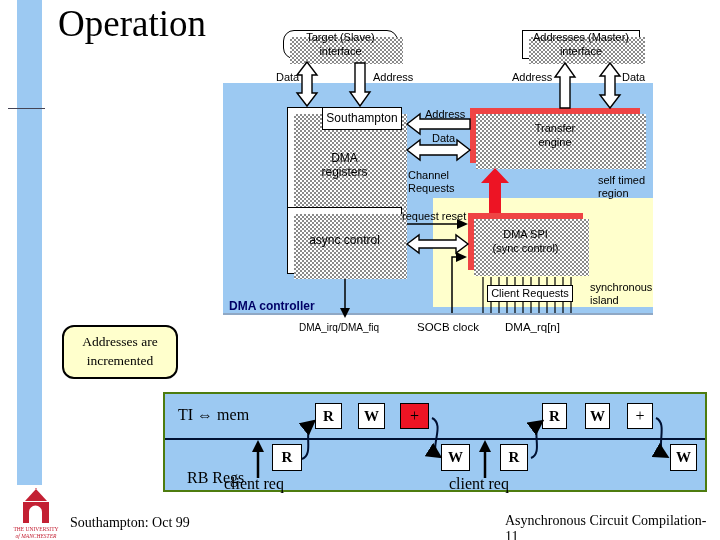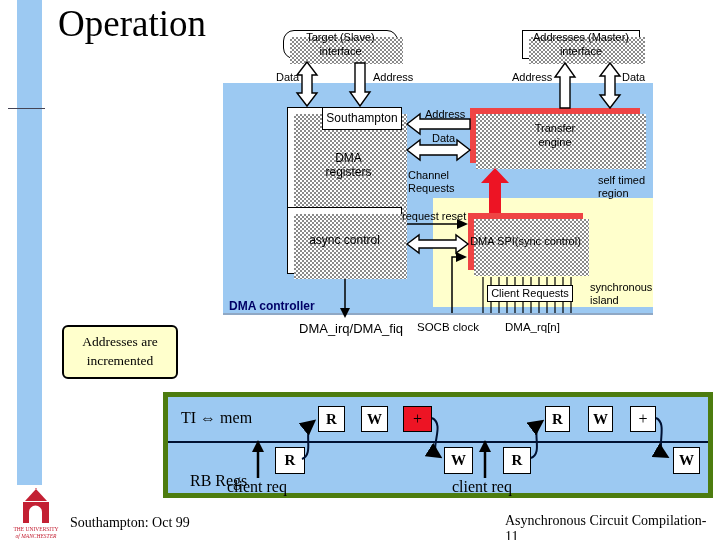--- a/index.html
+++ b/index.html
@@ -19,24 +19,24 @@
        text-align:center;font-size:12px;line-height:1.2;color:#000;z-index:5;}
   .redbox{background:#ef4444;border:none;}
   .cbshadow{z-index:5;}
   .cbshadow::before{content:"";position:absolute;left:6px;top:6px;width:100%;height:100%;
        background:conic-gradient(#8a8a8a 25%,#ffffff 25% 50%,#8a8a8a 50% 75%,#ffffff 75%);
        background-size:4px 4px;z-index:-1;}
   .lbl{font-size:11px;color:#000;line-height:1.15;z-index:6;}
   .dmactl{font-size:12px;font-weight:bold;color:#000066;z-index:6;}
   
   .callout{left:62px;top:325px;width:112px;height:50px;background:#FFFFCC;border:2px solid #000;
-           border-radius:6px;display:flex;align-items:center;justify-content:center;text-align:center;
+           border-radius:12px;display:flex;align-items:center;justify-content:center;text-align:center;
            font-family:"Liberation Serif",serif;font-size:13.5px;line-height:1.4;color:#000;}
   
-  .timing{left:163px;top:392px;width:540px;height:96px;background:#9CC9F2;border:5px solid #4d7c0f;text-align:center;}
+  .timing{left:163px;top:392px;width:540px;height:96px;background:#9CC9F2;border:2px solid #4d7c0f;text-align:center;}
   .timing .divider{position:absolute;left:0;top:44px;width:100%;height:2px;background:#001133;}
   .cell{position:absolute;background:#fff;border:1.5px solid #000;display:flex;align-items:center;
         justify-content:center;font-family:"Liberation Serif",serif;font-weight:bold;font-size:15px;color:#000;}
   .cell.plus{font-weight:normal;font-size:16px;}
   .cell.redcell{background:#ED1424;}
   .tlabel{position:absolute;font-family:"Liberation Serif",serif;font-size:16px;color:#000;}
   
   .footer-left{left:70px;top:515px;font-family:"Liberation Serif",serif;font-size:14px;color:#000;}
   .footer-right{left:505px;top:513px;font-family:"Liberation Serif",serif;font-size:14px;color:#000;}
   svg.overlay{position:absolute;left:0;top:0;pointer-events:none;}
@@ -86,48 +86,48 @@
       <polyline points="452,313 452,257 458,257" fill="none" stroke="#000" stroke-width="1.5"></polyline>
       <polygon points="467,257 456,252 456,262" fill="#000"></polygon>
     </g>
     <g>
       <line x1="345" y1="272" x2="345" y2="310" stroke="#000" stroke-width="1.5"></line>
       <polygon points="345,318 340,308 350,308" fill="#000"></polygon>
     </g>
   </svg>
 
   <div class="abs box cbshadow" style="left:287px;top:107px;width:113px;height:100px;">
-    <span style="width:68px;padding-top:14px;padding-left:8px;">DMA registers</span>
+    <span style="width:68px;padding-top:14px;">DMA registers</span>
   </div>
   <div class="abs box" style="left:322px;top:107px;width:78px;height:21px;">
     <span>Southampton</span>
   </div>
   <div class="abs box cbshadow" style="left:287px;top:207px;width:113px;height:65px;">
     <span>async control</span>
   </div>
   <div class="abs box redbox cbshadow" style="left:470px;top:108px;width:170px;height:55px;font-size:11px;">
     <span style="width:55px;">Transfer engine</span>
   </div>
-  <div class="abs box redbox cbshadow" style="left:468px;top:213px;width:115px;height:57px;font-size:11px;flex-direction:row;">
+  <div class="abs box redbox cbshadow" style="left:468px;top:213px;width:115px;height:57px;font-size:11px;flex-direction:column;">
     <span>DMA SPI</span>
     <span>(sync control)</span>
   </div>
   <div class="abs box" style="left:487px;top:285px;width:84px;height:15px;font-size:11px;">
     <span>Client Requests</span>
   </div>
 
   <div class="abs lbl" style="left:425px;top:108px;">Address</div>
   <div class="abs lbl" style="left:432px;top:132px;">Data</div>
   <div class="abs lbl" style="left:408px;top:169px;width:52px;">Channel Requests</div>
   <div class="abs lbl" style="left:598px;top:174px;width:52px;">self timed region</div>
   <div class="abs lbl" style="left:402px;top:210px;">request reset</div>
   <div class="abs lbl" style="left:590px;top:281px;width:68px;">synchronous island</div>
   <div class="abs dmactl" style="left:229px;top:299px;">DMA controller</div>
 
-  <div class="abs lbl" style="left:299px;top:322px;font-size:13px;">DMA_irq/DMA_fiq</div>
+  <div class="abs lbl" style="left:299px;top:322px;font-size:10px;">DMA_irq/DMA_fiq</div>
   <div class="abs lbl" style="left:417px;top:321px;font-size:11.5px;">SOCB clock</div>
   <div class="abs lbl" style="left:505px;top:321px;font-size:11.5px;">DMA_rq[n]</div>
 
   <div class="abs callout">
     <span style="width:96px;">Addresses are incremented</span>
   </div>
 
   <div class="abs timing">
     <div class="divider"></div>
     <span class="tlabel" style="left:13px;top:12px;">TI ⇔ mem</span>

